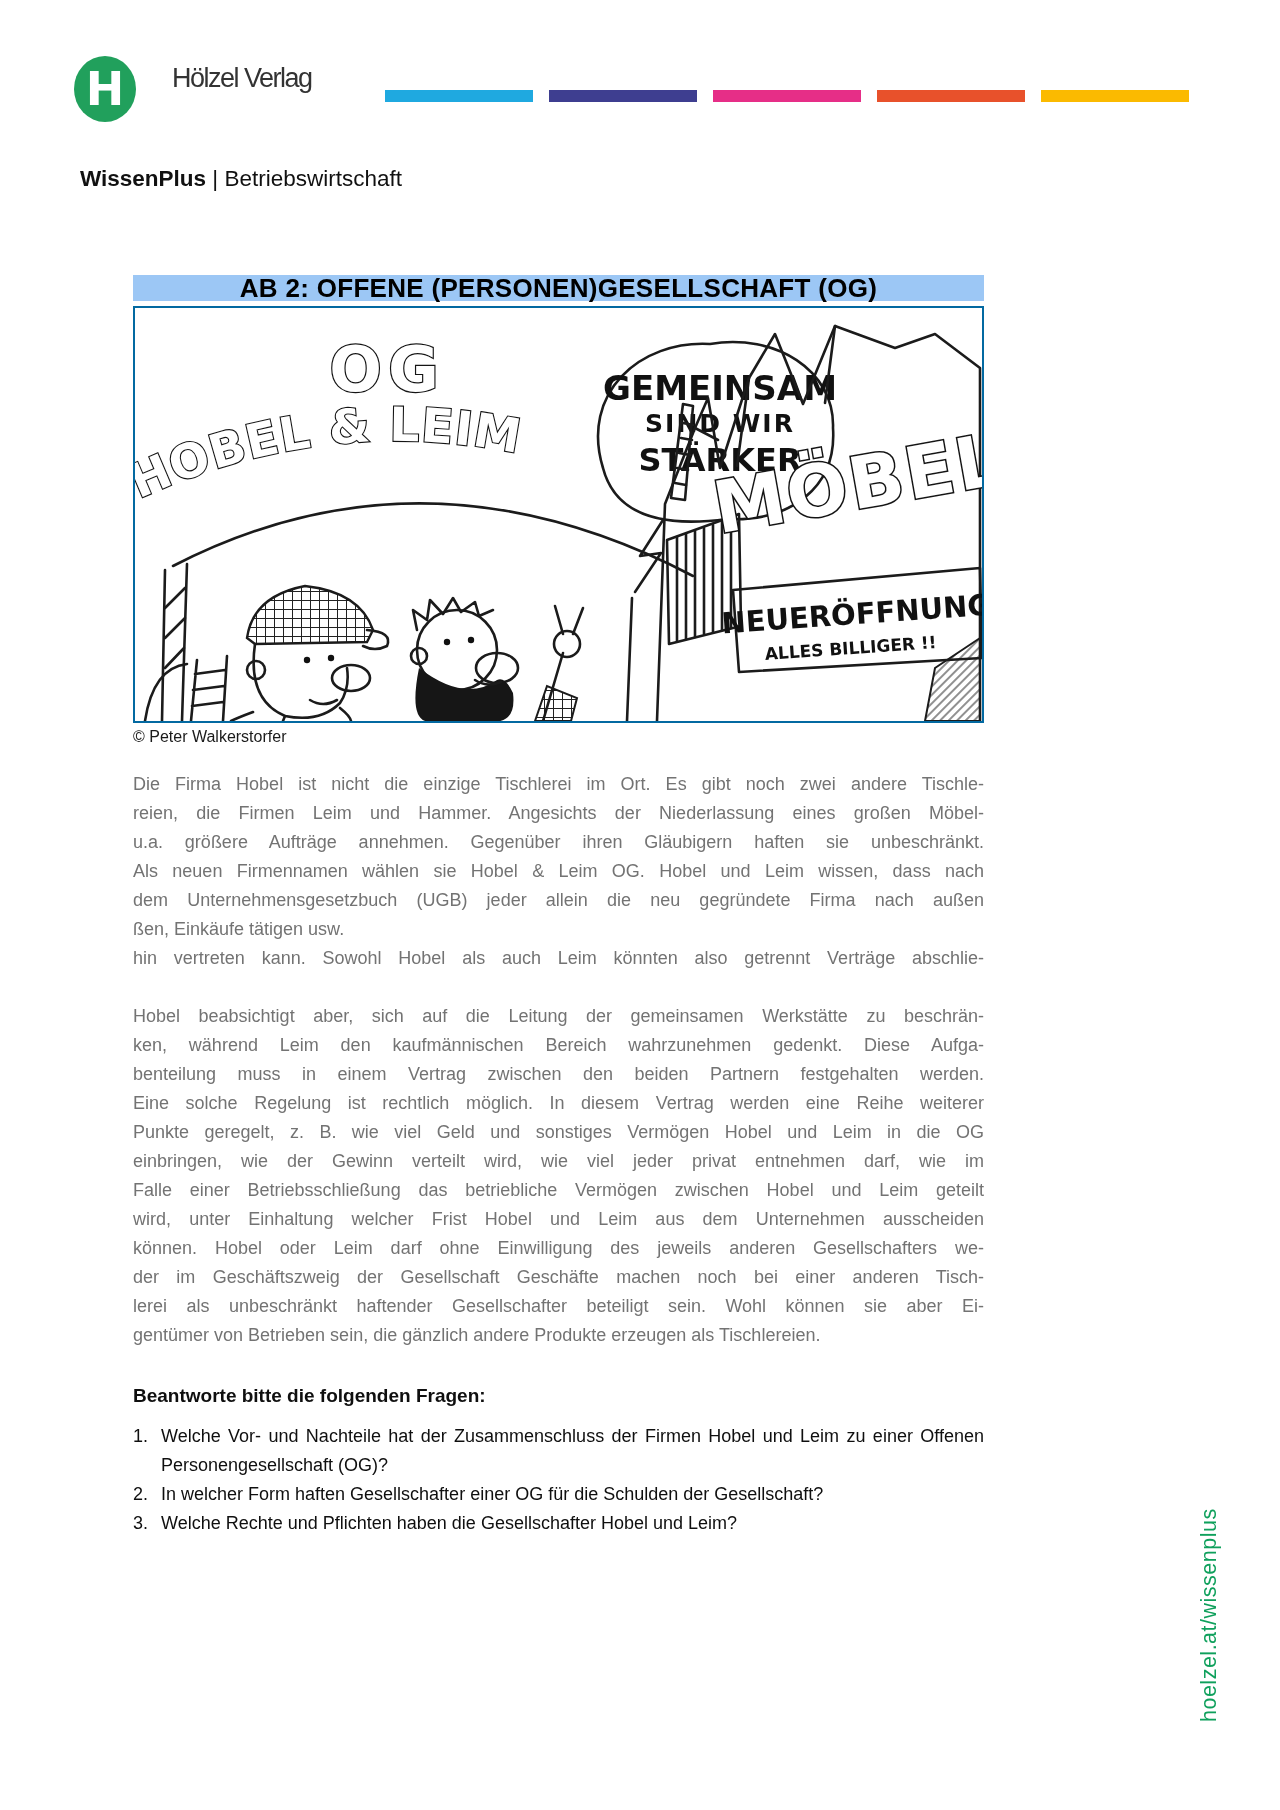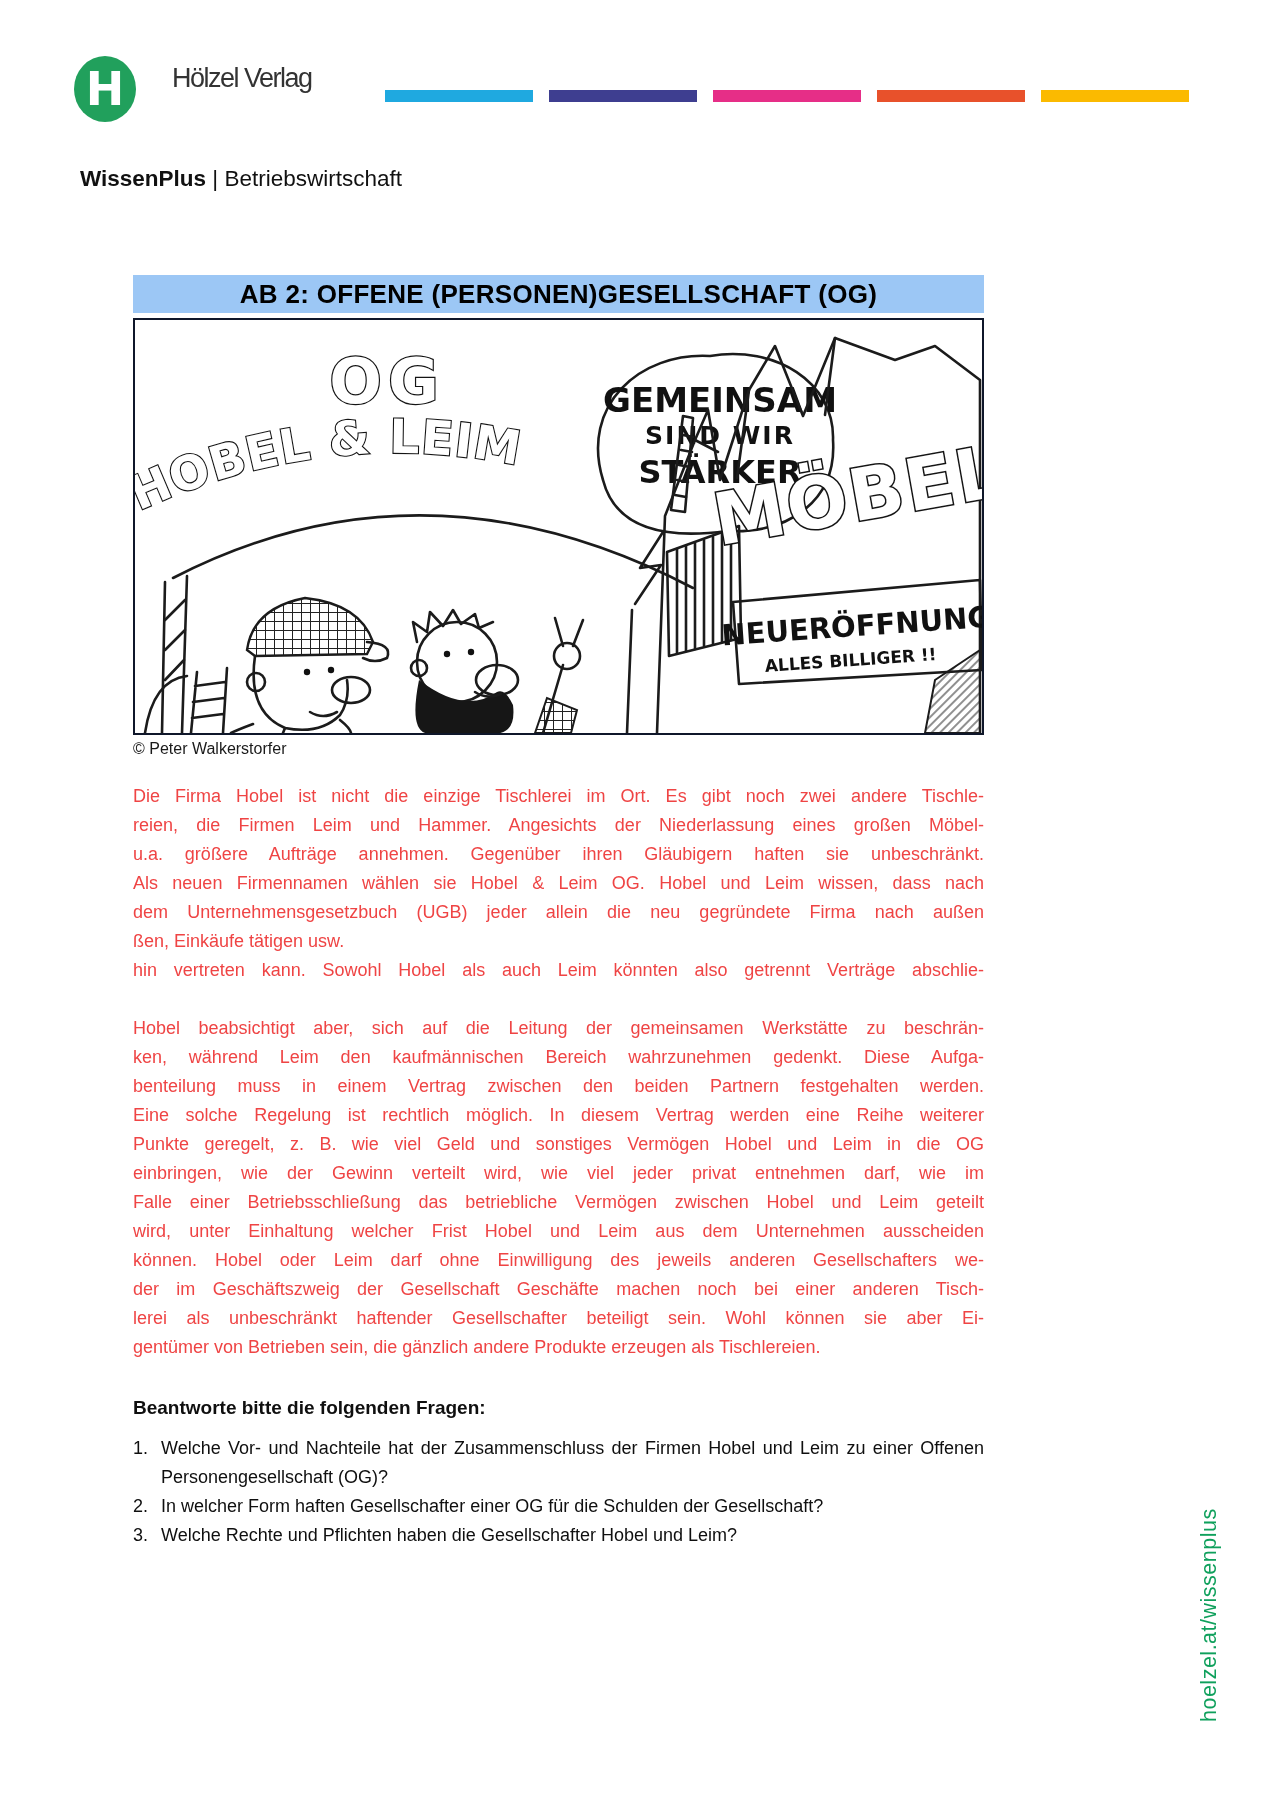--- a/index.html
+++ b/index.html
@@ -20,31 +20,31 @@
   }
   .bars { position:absolute; left:385px; top:90px; width:804px; height:12px; display:flex; gap:16px; }
   .bars .bar { width:148px; height:12px; }
 
   .wp-line { position:absolute; left:80px; top:166px; font-size:22.5px; color:#111; }
   .wp-line .wp-bold { font-weight:bold; }
 
   
   .content { position:absolute; left:133px; top:275px; width:851px; }
   .title-banner {
-    height:38px; display:flex; align-items:center; justify-content:center;
+    height:26px; display:flex; align-items:center; justify-content:center;
     font-weight:bold; font-size:26px; letter-spacing:0.3px; color:#000;
   }
   .cartoon-frame {
-    margin-top:5px; height:417px; border:2px solid #0f172a; background:#fff;
+    margin-top:5px; height:417px; border:2px solid #0369a1; background:#fff;
     box-sizing:border-box;
   }
   .cartoon-frame svg { display:block; width:100%; height:100%; }
   .credit { margin-top:5px; font-size:16px; text-align:left; color:#1a1a1a; }
 
-  .para { margin-top:24px; font-size:18px; line-height:29px; color:#ef4444; }
+  .para { margin-top:24px; font-size:18px; line-height:29px; color:#737373; }
   .para2 { margin-top:29px; }
   .tline { text-align:justify; text-align-last:justify; white-space:normal; }
   .tline-last { text-align-last:left; }
 
   .q-heading { margin-top:31px; font-size:19px; font-weight:bold; line-height:29px; color:#0f0f0f; }
   .q-list { margin-top:12px; font-size:18px; line-height:29px; color:#0f0f0f; }
   .q-row { display:flex; }
   .q-num { width:28px; flex:0 0 28px; }
   .q-text { flex:1; text-align:justify; }
 

